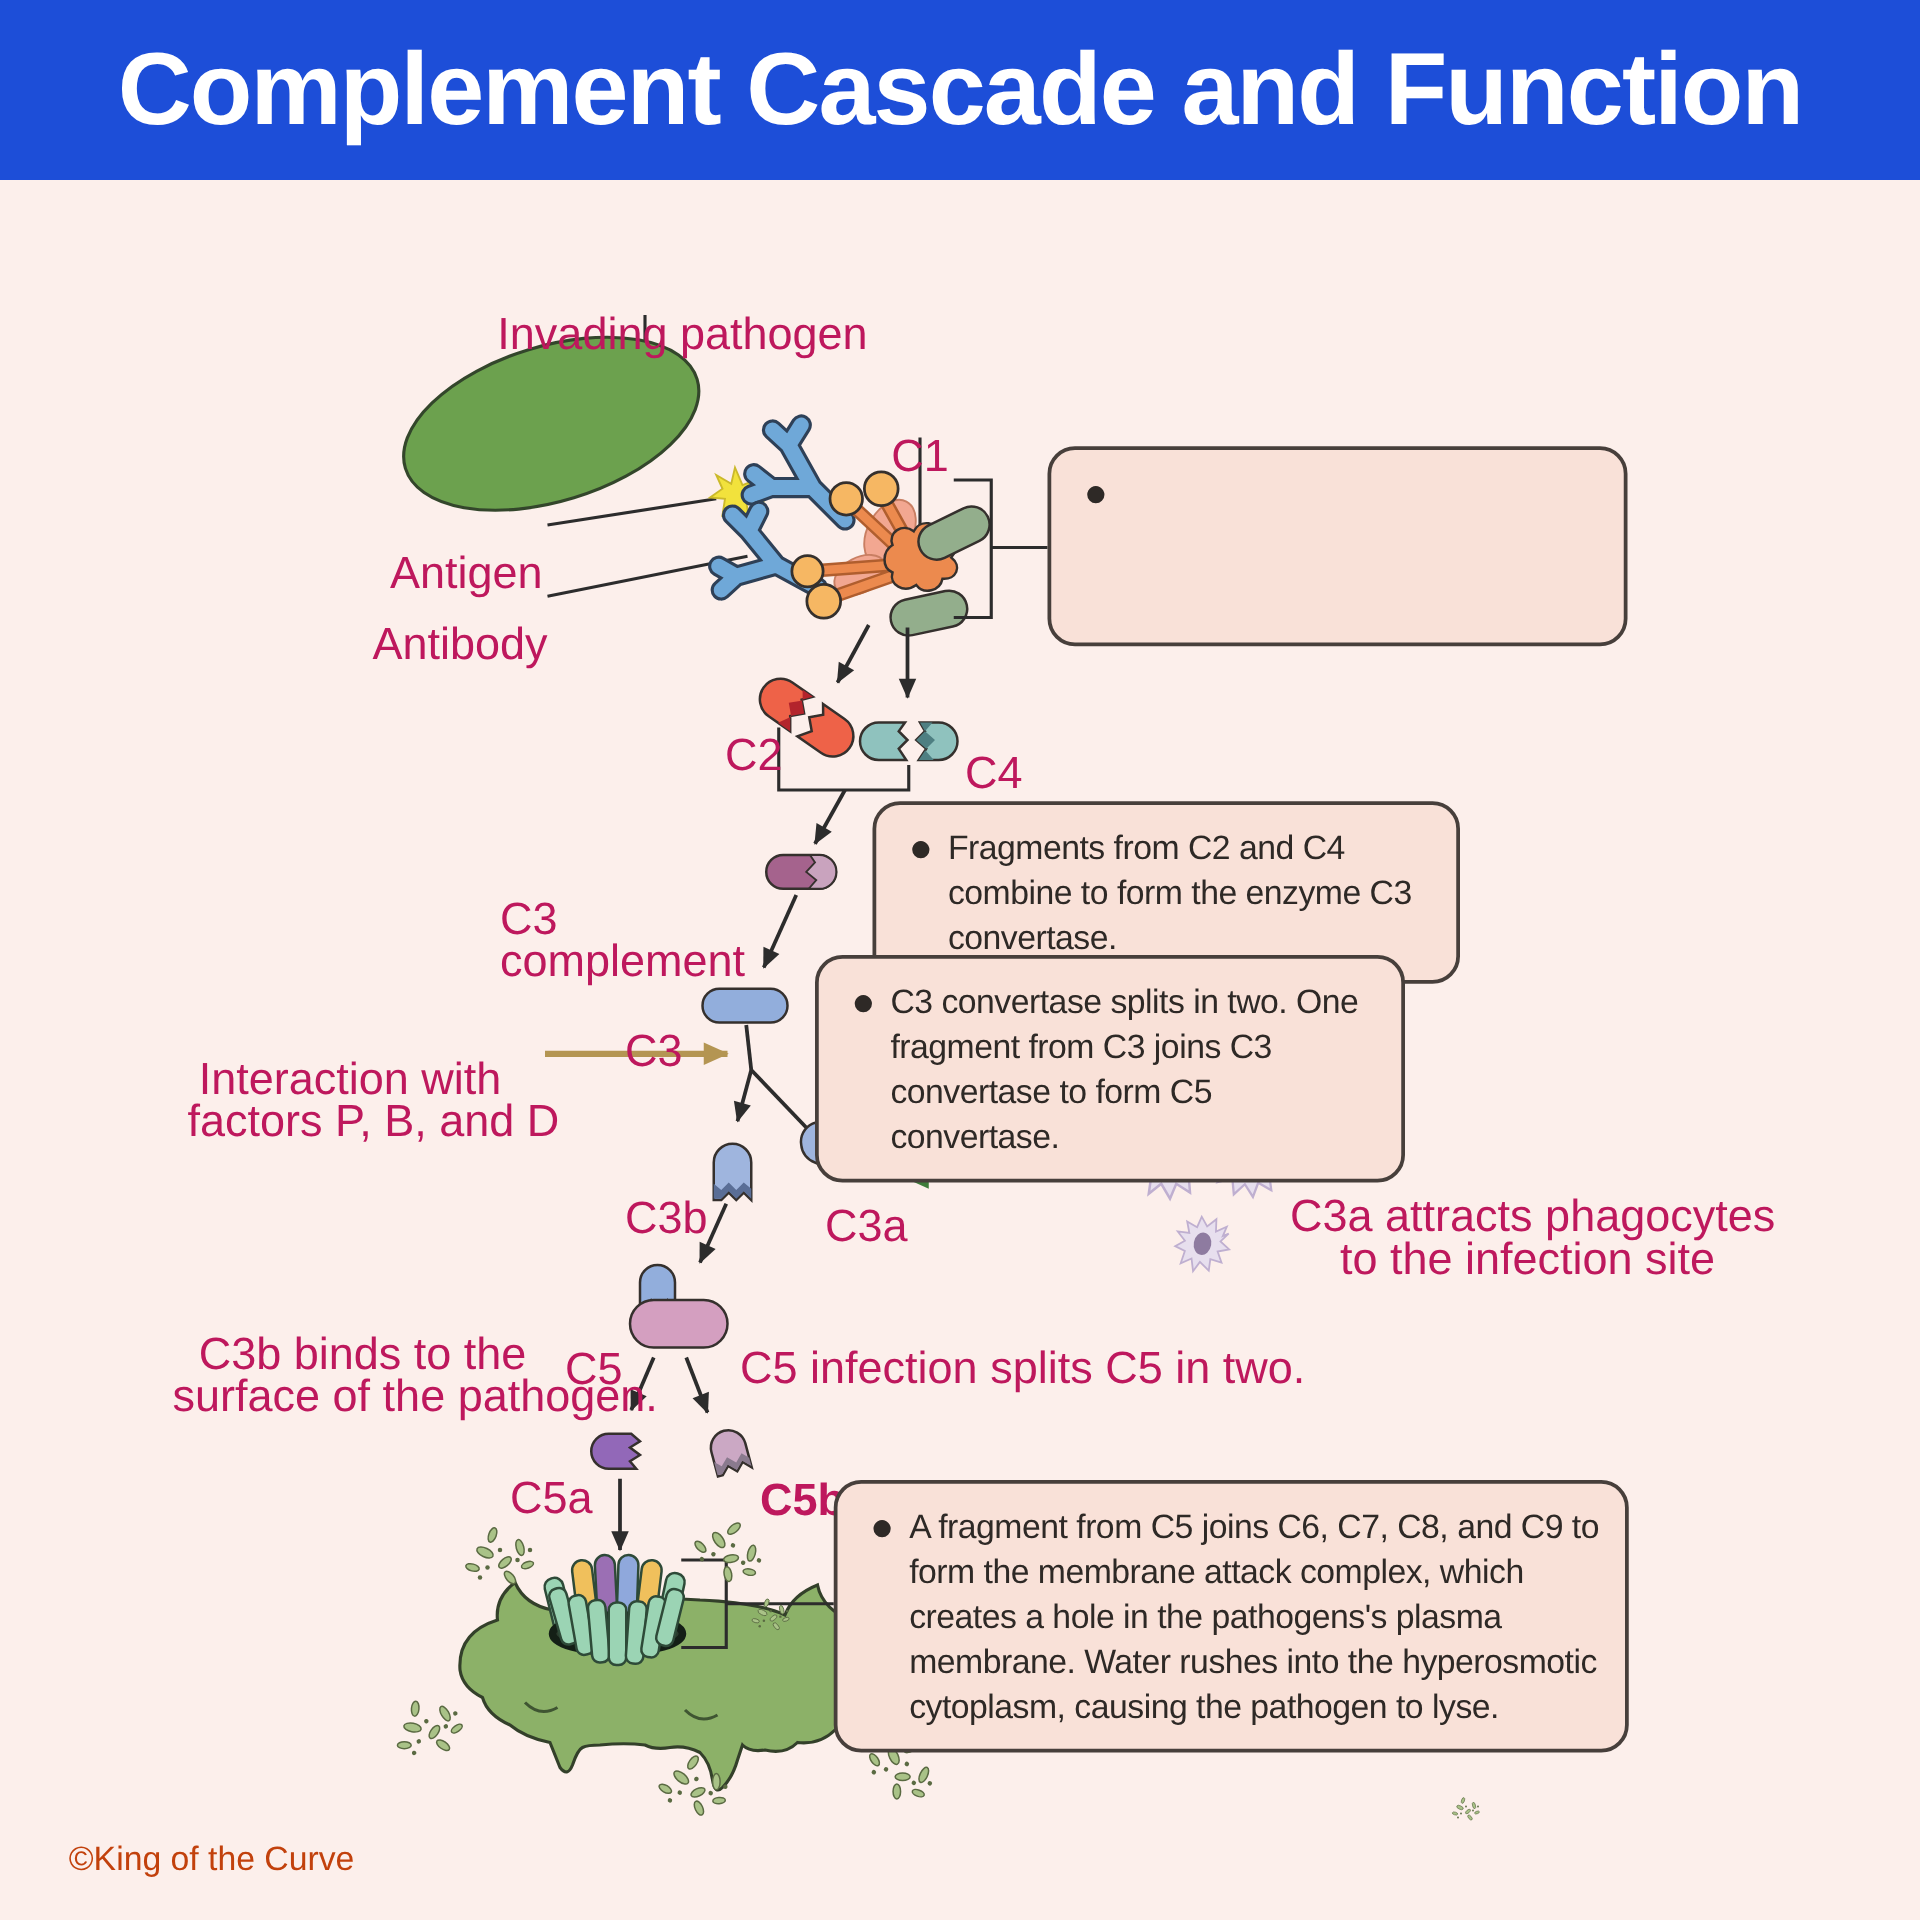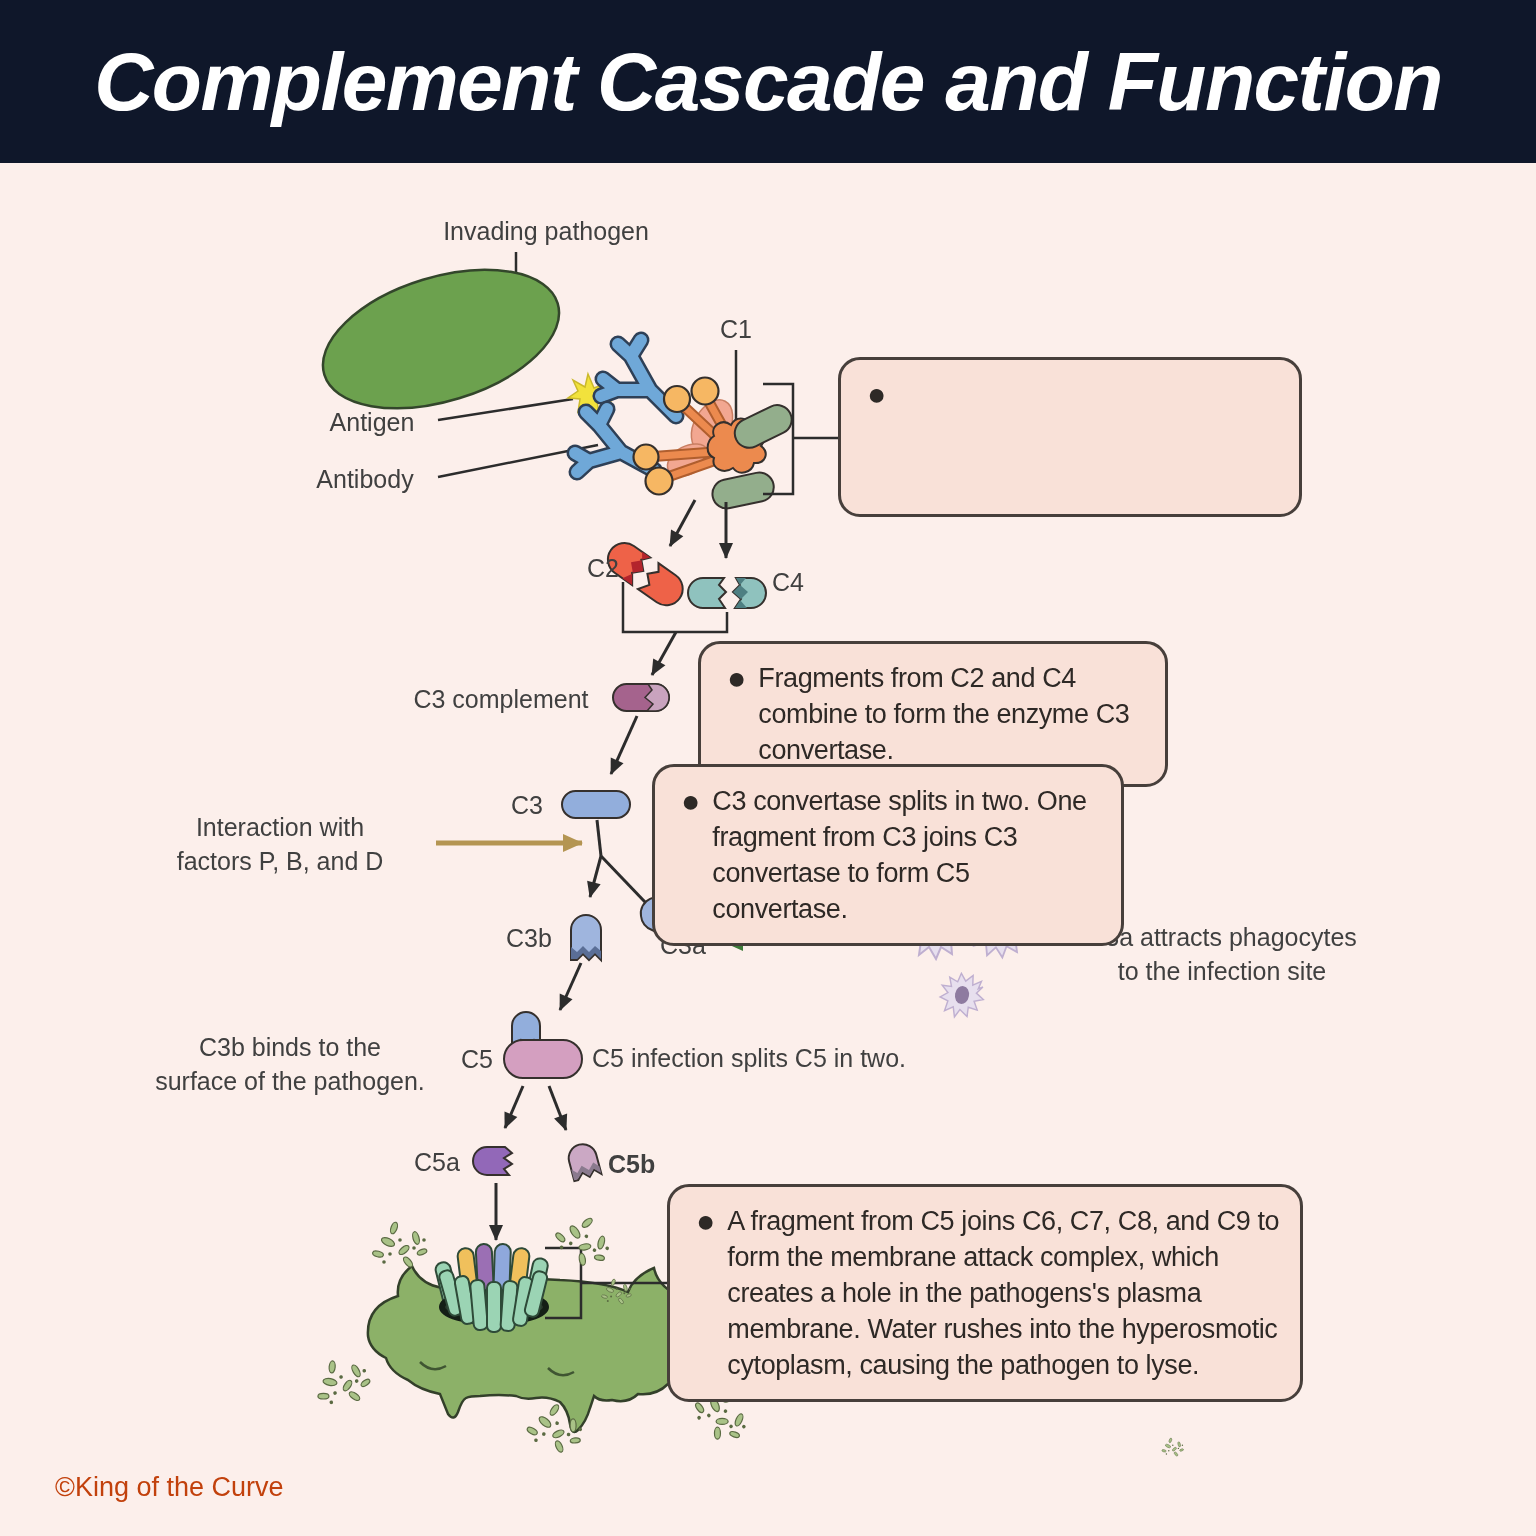--- a/index.html
+++ b/index.html
@@ -1,25 +1,25 @@
 <!DOCTYPE html>
 <html><head>
 <meta charset="utf-8">
 <style>
   html,body{margin:0;padding:0;}
   body{width:1536px;height:1536px;position:relative;background:#FCEFEB;
        font-family:"Liberation Sans",sans-serif;color:#2E2926;overflow:hidden;}
-  .header{position:absolute;left:0;top:0;width:1536px;height:163px;background:#0f172a;
-          display:flex;align-items:center;justify-content:center;font-style:italic;}
+  .header{position:absolute;left:0;top:0;width:1536px;height:144px;background:#1d4ed8;
+          display:flex;align-items:center;justify-content:center;}
   .title{color:#FFFFFF;font-size:82px;font-weight:bold;letter-spacing:-1.5px;white-space:nowrap;}
   svg.art{position:absolute;left:0;top:0;width:1536px;height:1536px;}
-  .lbl{position:absolute;font-size:25px;line-height:34px;color:#404040;}
+  .lbl{position:absolute;font-size:36px;line-height:34px;color:#be185d;margin-top:36px;}
   .lbl .ln{display:block;white-space:nowrap;}
   .center{text-align:center;}
-  .right{text-align:center;}
+  .right{text-align:left;}
   .nowrap{white-space:nowrap;}
   .box{position:absolute;background:#F9E1D8;border:3px solid #473F3B;border-radius:22px;
        padding:16px 20px;display:flex;box-sizing:border-box;}
   .box .bullet{font-size:32px;line-height:36px;margin:0 12px 0 6px;flex:none;}
   .box .btxt{flex:1;font-size:27px;line-height:36px;letter-spacing:-0.4px;}
   .copyright{position:absolute;left:55px;top:1472px;font-size:27px;color:#c2410c;}
 </style>
 </head>
 <body>
 

